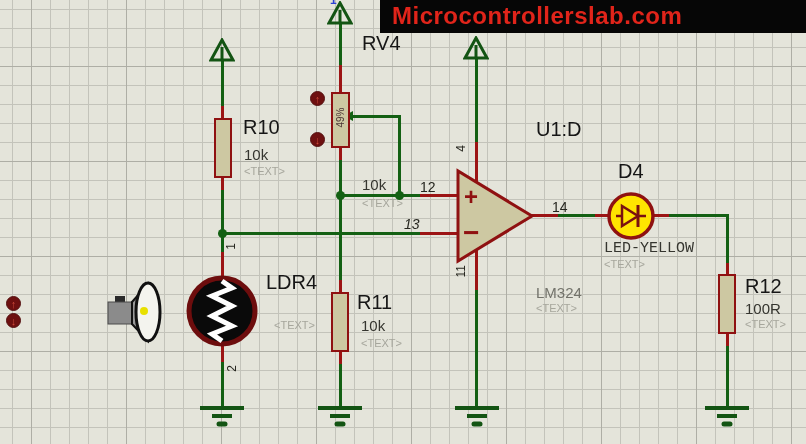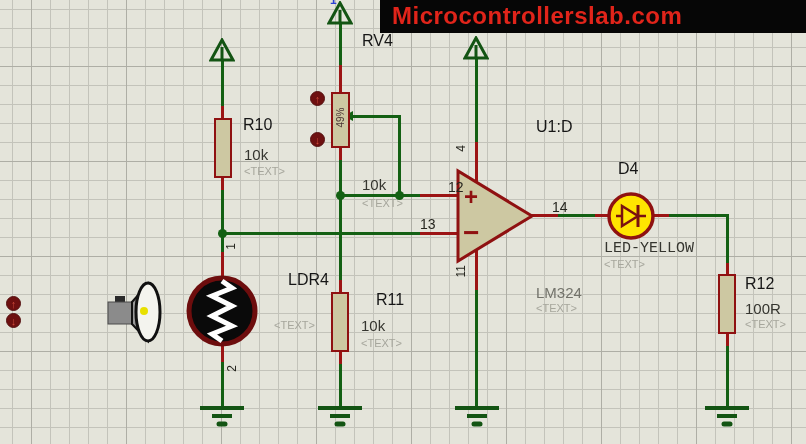--- a/index.html
+++ b/index.html
@@ -13,21 +13,21 @@
       linear-gradient(90deg,#c3c3ba 1px,transparent 1px),
       linear-gradient(#c3c3ba 1px,transparent 1px);
     background-size:95px 95px,95px 95px,19px 19px,19px 19px;
     background-position:31px 0,0 66px,12px 9px,12px 9px;
   }
   .wire{position:absolute;background:#136013;}
   .wire.red{background:#9c1414;}
   .dot{position:absolute;width:9px;height:9px;border-radius:50%;background:#136013;}
   .body{position:absolute;background:#cdc8a2;border:2px solid #8f1111;box-sizing:border-box;}
   .lbl{position:absolute;white-space:nowrap;line-height:1.05;}
-  .ref{font-size:16px;color:#161616;}
+  .ref{font-size:20px;color:#161616;}
   .val{font-size:15px;color:#35352f;}
   .valg{font-size:15px;color:#73736b;}
   .ph{font-size:11px;color:#a6a69c;}
   .pin{font-size:14px;color:#26261f;}
   .rot{transform:rotate(-90deg);font-size:12px;color:#26261f;width:18px;text-align:center;}
   .btn{position:absolute;width:15px;height:15px;border-radius:50%;background:#6e1010;
        border:1px solid #511; color:#cf4a3a;font-size:11px;line-height:14px;text-align:center;
        font-weight:bold;box-sizing:border-box;cursor:pointer;}
   .banner{position:absolute;left:380px;top:0;width:426px;height:33px;background:#060606;}
   .banner span{display:block;padding:2px 16px 0 12px;font-size:24px;font-weight:bold;color:#e0241a;letter-spacing:.5px;}
@@ -165,44 +165,44 @@
   <div class="btn" style="left:310px;top:132px;">↓</div>
 
   <div class="lbl ref" style="left:243px;top:117px;">R10</div>
   <div class="lbl val" style="left:244px;top:147px;">10k</div>
   <div class="lbl ph" style="left:244px;top:166px;">&lt;TEXT&gt;</div>
 
   <div class="lbl ref" style="left:362px;top:33px;">RV4</div>
   <div class="lbl val" style="left:362px;top:177px;">10k</div>
   <div class="lbl ph" style="left:362px;top:198px;">&lt;TEXT&gt;</div>
 
-  <div class="lbl pin" style="left:420px;top:180px;margin-left:28px;">12</div>
-  <div class="lbl pin" style="left:420px;top:217px;">13</div>
+  <div class="lbl pin" style="left:420px;top:180px;">12</div>
+  <div class="lbl pin" style="left:404px;top:217px;font-style:italic;">13</div>
   <div class="lbl pin" style="left:552px;top:200px;">14</div>
   <div class="lbl rot" style="left:452px;top:142px;">4</div>
   <div class="lbl rot" style="left:452px;top:265px;">11</div>
 
   <div class="lbl ref" style="left:536px;top:119px;">U1:D</div>
   <div class="lbl valg" style="left:536px;top:285px;">LM324</div>
   <div class="lbl ph" style="left:536px;top:303px;">&lt;TEXT&gt;</div>
 
   <div class="lbl ref" style="left:606px;top:161px;margin-left:12px;">D4</div>
   <div class="lbl val" style="left:604px;top:241px;font-family:Liberation Mono, monospace;">LED-YELLOW</div>
   <div class="lbl ph" style="left:604px;top:259px;">&lt;TEXT&gt;</div>
 
   <div class="lbl ref" style="left:745px;top:276px;">R12</div>
   <div class="lbl val" style="left:745px;top:301px;">100R</div>
   <div class="lbl ph" style="left:745px;top:319px;">&lt;TEXT&gt;</div>
 
-  <div class="lbl ref" style="left:288px;top:272px;text-align:center;">LDR4</div>
+  <div class="lbl ref" style="left:266px;top:272px;text-align:center;">LDR4</div>
   <div class="lbl ph" style="left:274px;top:320px;">&lt;TEXT&gt;</div>
   <div class="lbl rot" style="left:222px;top:240px;">1</div>
   <div class="lbl rot" style="left:223px;top:362px;">2</div>
 
-  <div class="lbl ref" style="left:376px;top:292px;">R11</div>
+  <div class="lbl ref" style="left:357px;top:292px;">R11</div>
   <div class="lbl val" style="left:361px;top:318px;">10k</div>
   <div class="lbl ph" style="left:361px;top:338px;">&lt;TEXT&gt;</div>
 
   <div class="netfrag">1</div>
 
   <div class="banner">
     <span>Microcontrollerslab.com</span>
   </div>
 
 </div>

